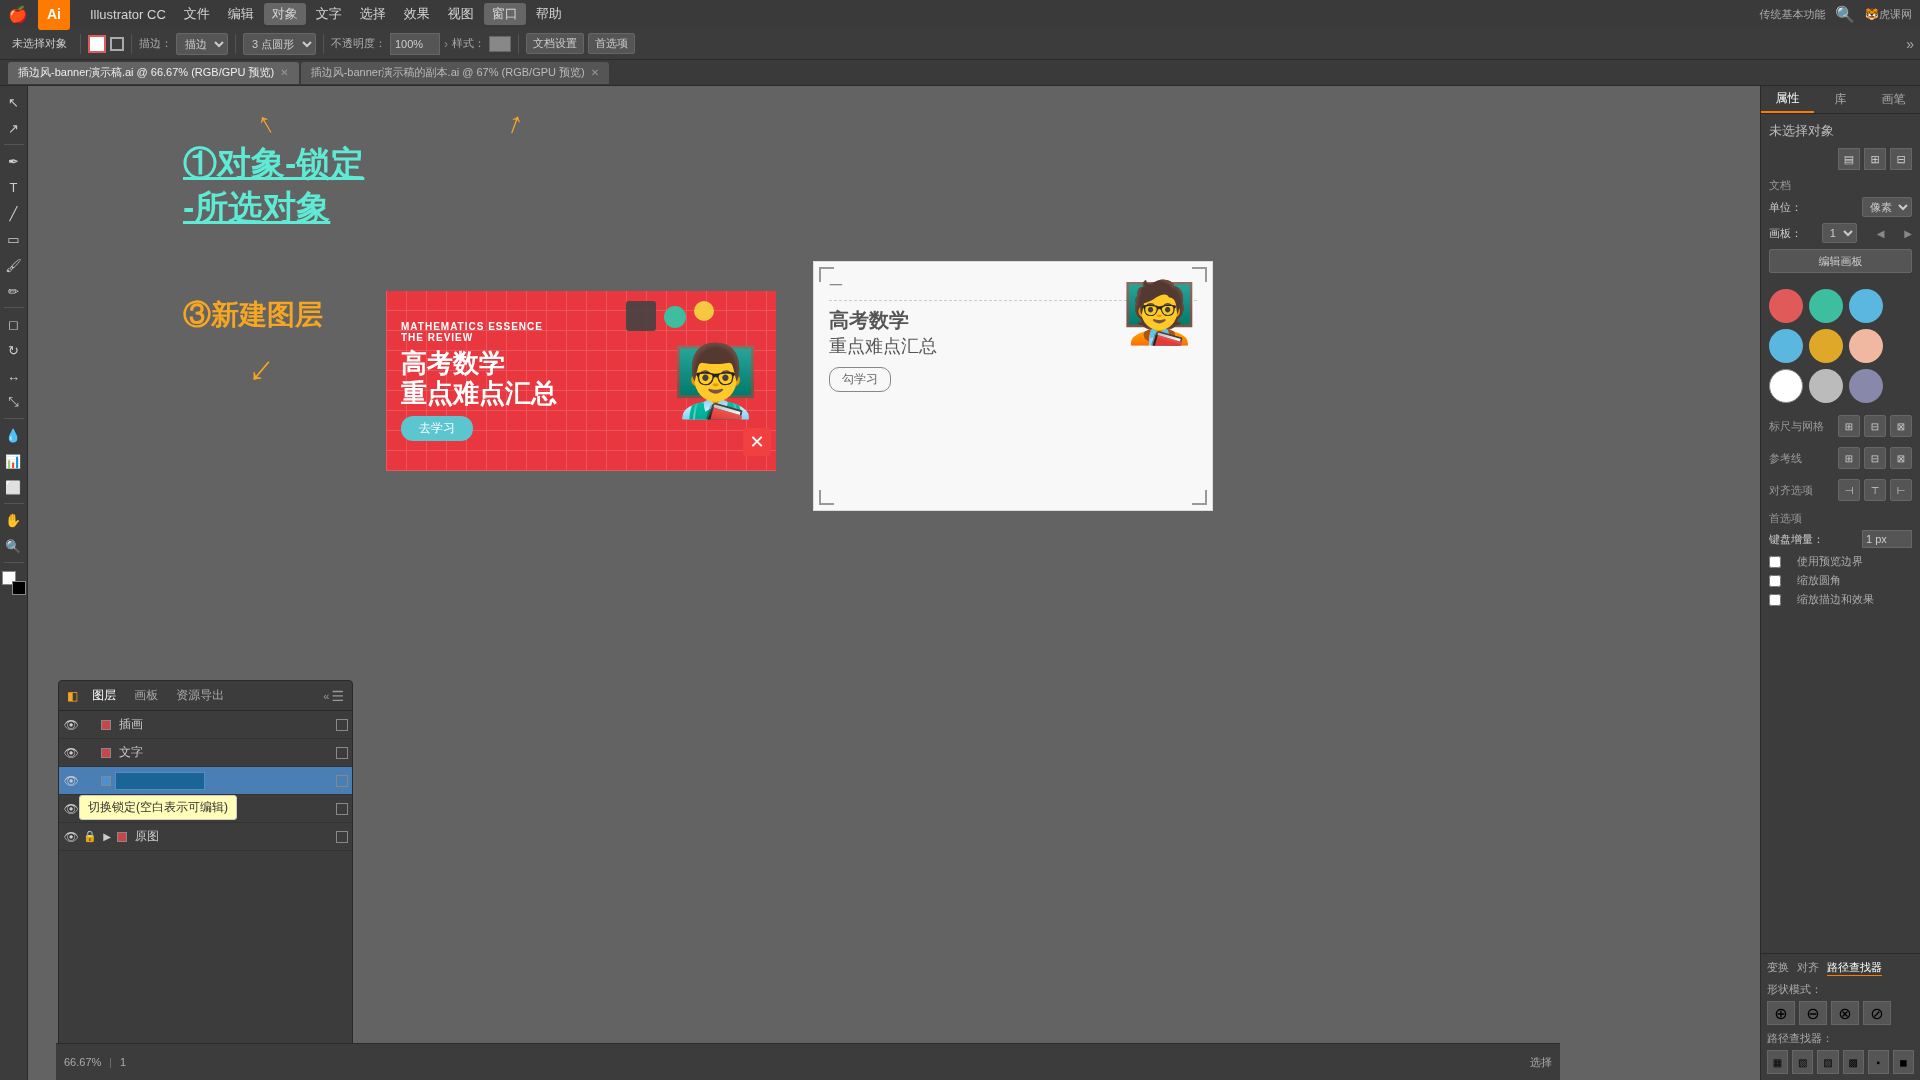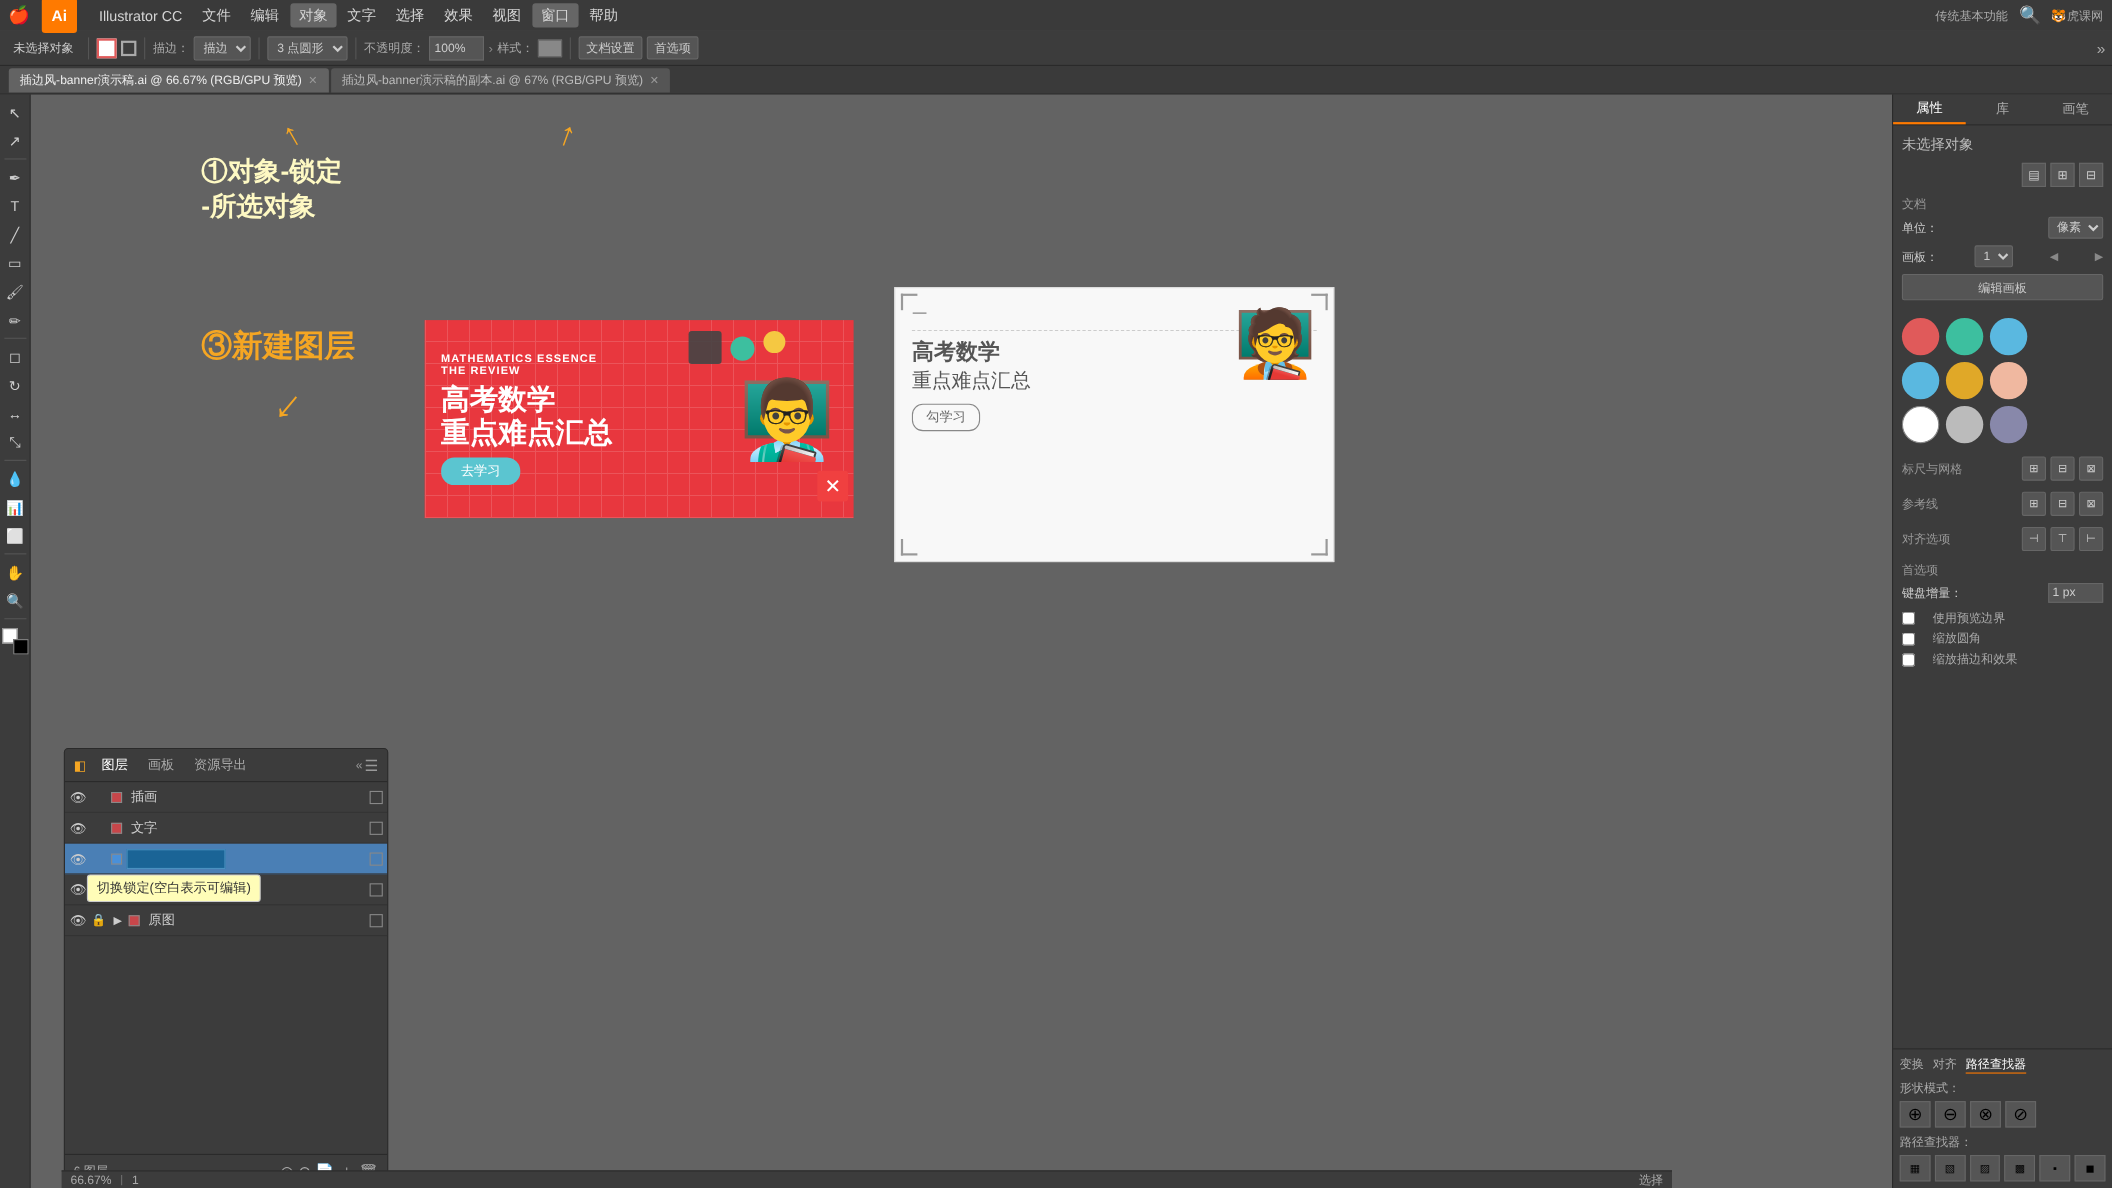--- a/index.html
+++ b/index.html
@@ -74,21 +74,21 @@
     #ruler-h {
       height: 16px; background: #4a4a4a; border-bottom: 1px solid #333;
       display: flex; align-items: center; overflow: hidden; position: relative;
     }
     #canvas-content {
       flex: 1; position: relative; overflow: hidden;
     }
 
     
     #right-panel {
-      width: 200px; background: #3c3c3c; border-left: 1px solid #2a2a2a;
+      width: 160px; background: #3c3c3c; border-left: 1px solid #2a2a2a;
       display: flex; flex-direction: column;
     }
     #right-panel-tabs {
       display: flex; height: 28px; border-bottom: 1px solid #2a2a2a;
     }
     .rpanel-tab {
       flex: 1; display: flex; align-items: center; justify-content: center;
       font-size: 12px; color: #aaa; cursor: pointer;
     }
     .rpanel-tab.active { color: #fff; border-bottom: 2px solid #ff7a00; }
@@ -166,21 +166,21 @@
 
     
     .tooltip {
       position: absolute; background: #fffdb8; border: 1px solid #ccc;
       color: #333; font-size: 12px; padding: 3px 8px; border-radius: 3px;
       white-space: nowrap; z-index: 100;
     }
 
     
     #status-bar {
-      position: absolute; bottom: 0; left: 28px; right: 200px; height: 16px;
+      position: absolute; bottom: 0; left: 28px; right: 200px; height: 37px;
       background: #3c3c3c; border-top: 1px solid #2a2a2a;
       display: flex; align-items: center; padding: 0 8px; gap: 8px;
       font-size: 11px; color: #aaa; justify-content: flex-end;
     }
 
     .checkbox-row { display: flex; align-items: center; gap: 16px; margin-bottom: 4px; }
     .checkbox-row input { width: 12px; height: 12px; }
     .checkbox-row label { font-size: 11px; color: #aaa; }
 
     
@@ -294,21 +294,21 @@
       <div style="width:14px;height:14px;background:#fff;border:1px solid #888;position:absolute;top:0;left:0;"></div>
       <div style="width:14px;height:14px;background:#000;border:1px solid #888;position:absolute;bottom:0;right:0;"></div>
     </div>
   </div>
 
   <div id="canvas-area">
 
 
     <div id="canvas-content">
 
-      <div style="position:absolute;left:155px;top:55px;color:#fef9c3;font-size:24px;font-weight:bold;line-height:1.3;">
+      <div style="position:absolute;left:155px;top:55px;color:#5eead4;font-size:34px;font-weight:bold;line-height:1.3;text-decoration:underline;">
         ①对象-锁定<br>-所选对象
       </div>
 
       <div style="position:absolute;left:230px;top:20px;color:#f5a623;font-size:30px;transform:rotate(-30deg);">↑</div>
 
 
       <div style="position:absolute;left:480px;top:20px;color:#f5a623;font-size:30px;transform:rotate(20deg);">↑</div>
 
       <div style="position:absolute;left:155px;top:210px;color:#f5a623;font-size:28px;font-weight:bold;">③新建图层</div>
 

